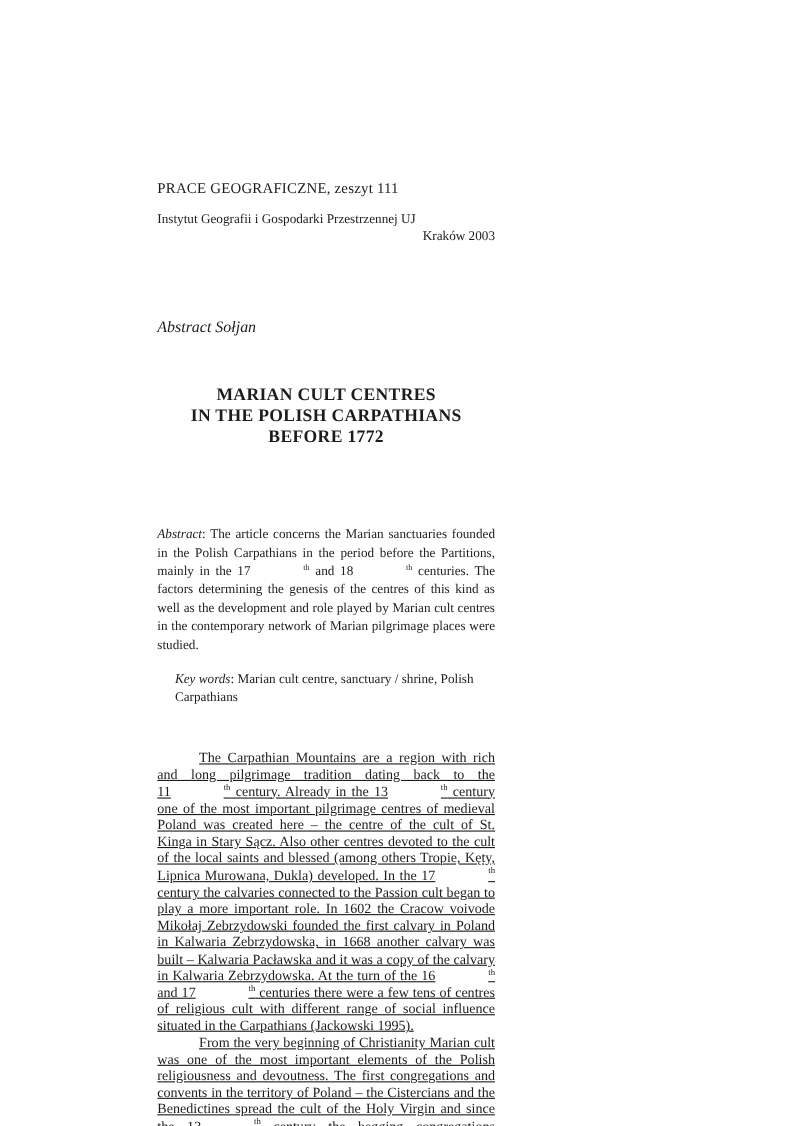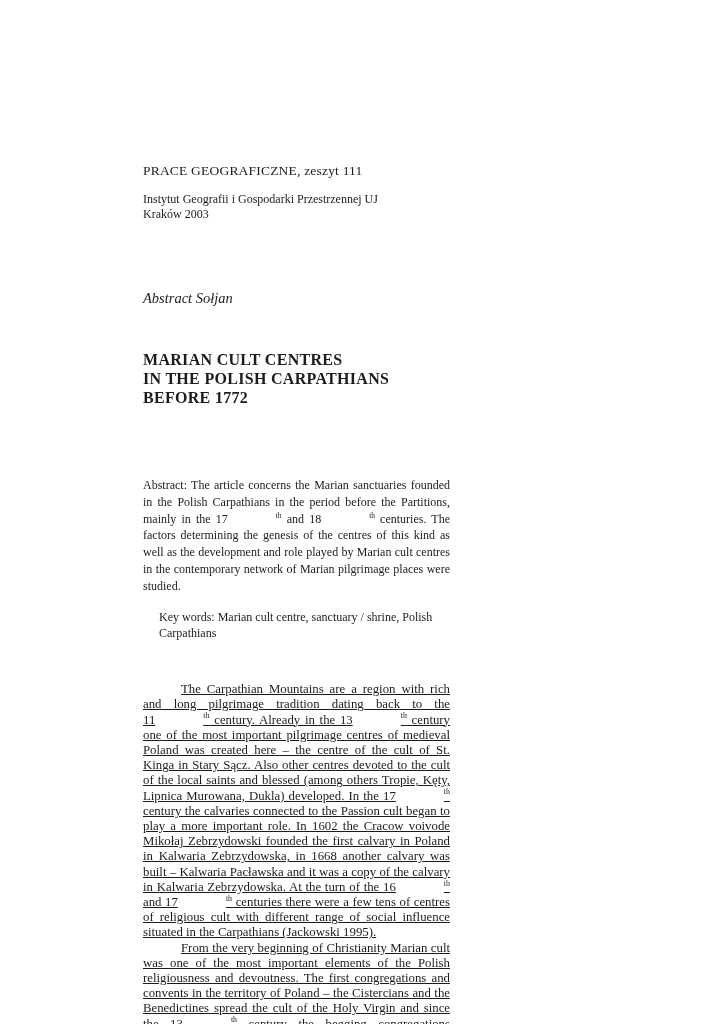--- a/index.html
+++ b/index.html
@@ -30,44 +30,46 @@
   }
   .institute-line {
     font-size: 12px;
     line-height: 14.5px;
     margin: 0;
   }
   .city-year-line {
     font-size: 12px;
     line-height: 14.5px;
     margin: 0;
+    text-align: right;
   }
   .author-name {
     margin: 69px 0 0 0;
     font-size: 14.5px;
     font-style: italic;
     line-height: 17px;
   }
   .article-title {
     margin: 43px 0 0 0;
     font-size: 16px;
     font-weight: bold;
-    text-align: left;
+    text-align: center;
     line-height: 19px;
     white-space: pre-line;
     letter-spacing: 0.3px;
   }
   .abstract-block {
     margin: 70px 0 0 0;
     font-size: 12px;
     line-height: 16.8px;
     text-align: justify;
   }
   .abstract-block .lead,
   .keywords-block .lead {
+    font-style: italic;
   }
   .keywords-block {
     margin: 14px 0 0 16px;
     font-size: 12px;
     line-height: 16.8px;
   }
   .body-text {
     margin: 40px 0 0 0;
     font-size: 12.8px;
     line-height: 15.2px;

